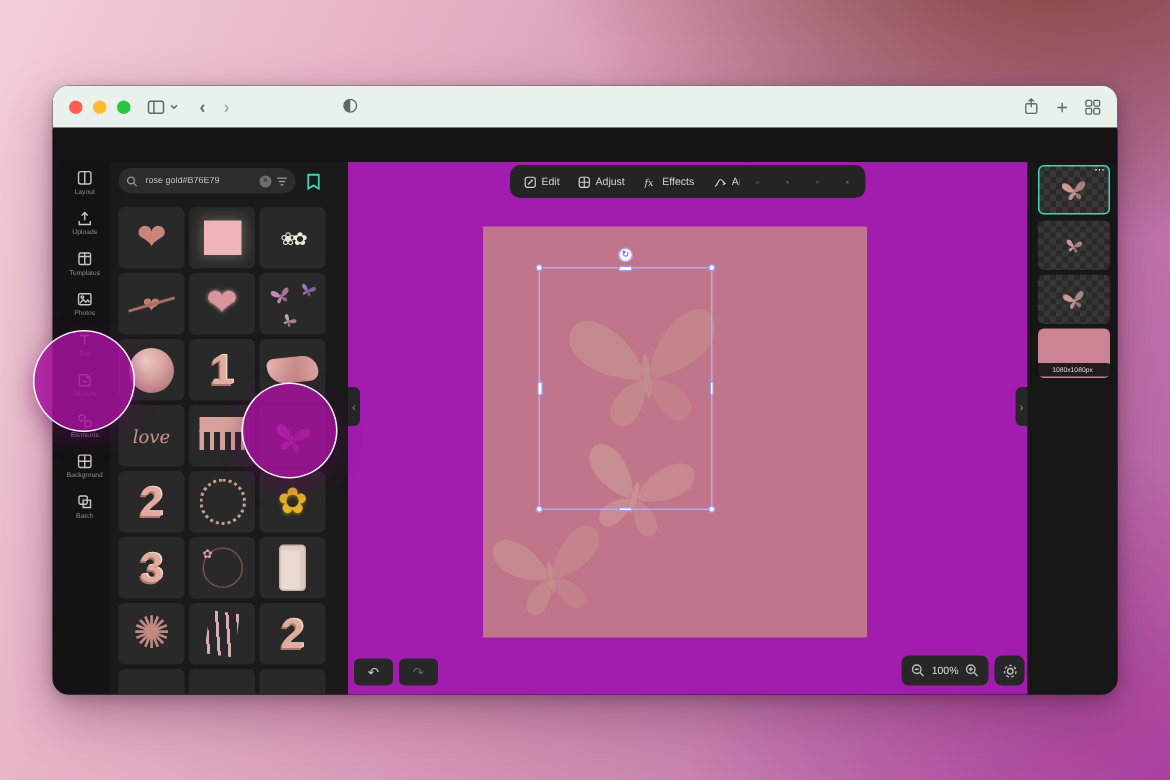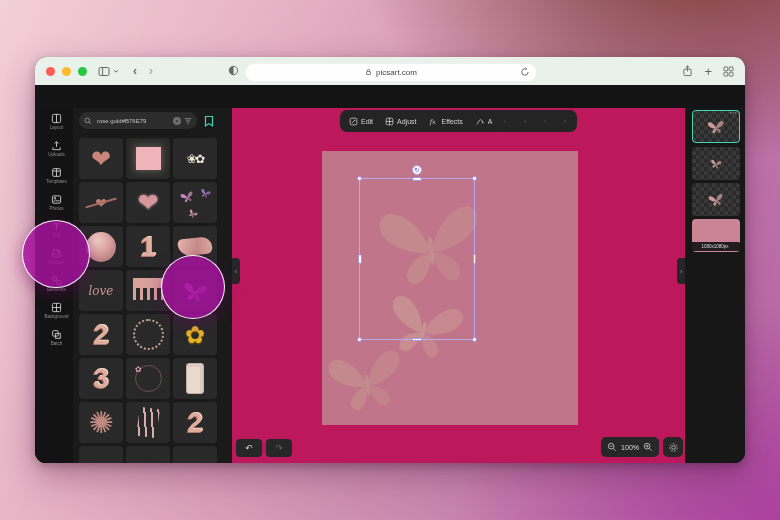--- a/index.html
+++ b/index.html
@@ -74,21 +74,21 @@
   .st-wreath .shape{width:27px;height:27px;border-radius:50%;border:2px dotted #c5a08d;}
   .st-gold-rose .g{color:#e6b42a;font-size:24px;text-shadow:0 1px 2px #7c5e00;}
   .st-floral-wreath .shape{width:25px;height:25px;border-radius:50%;border:1.5px solid #6e524b;}
   .st-floral-wreath .g{position:absolute;font-size:8px;color:#dd9ab6;top:8px;left:9px;}
   .st-phone .shape{width:16px;height:29px;border-radius:3px;background:#ead9cf;border:1px solid #c5b1a4;
     box-shadow:inset -3px 3px 0 rgba(0,0,0,.06);}
   .st-mandala .g{color:#c08a80;font-size:30px;}
   .st-brushes .shape{width:20px;height:29px;transform:rotate(8deg);
     background:repeating-linear-gradient(78deg,transparent 0 2px,#d9abb5 2px 4px,transparent 4px 7px);}
   
-  .canvas{position:absolute;left:197px;top:23px;width:453px;bottom:0;background:#be185d;}
+  .canvas{position:absolute;left:197px;top:23px;width:453px;bottom:0;background:#a21caf;}
   .tgroup{position:absolute;top:2px;height:22px;background:#242424;border-radius:7px;display:flex;align-items:center;}
   .tg1{left:108px;padding:0 4px;gap:2px;}
   .tg2{left:261px;padding:0 5px;gap:6px;}
   .tbtn{display:flex;align-items:center;gap:3px;padding:0 5px;height:18px;border-radius:5px;background:transparent;border:none;color:#d6d6d6;position:relative;}
   .tbtn span{font-size:7px;}
   .badge{position:absolute;top:1px;right:-1px;width:3.5px;height:3.5px;border-radius:50%;background:#3fd6b4;}
   .ibtn{width:14px;height:18px;display:flex;align-items:center;justify-content:center;color:#b9b9b9;background:transparent;border:none;}
   .artboard{position:absolute;left:90px;top:43px;width:256px;height:274px;background:#c0758a;}
   .cbf{position:absolute;}
   .sel{position:absolute;left:37px;top:27px;width:114px;height:160px;border:1px solid #b7aaf0;}
@@ -168,35 +168,20 @@
         </svg>
     </span>
     <span class="c-ic navglyph" style="margin-left:14px;color:#5c6a60">‹</span>
     <span class="c-ic navglyph" style="margin-left:12px;color:#a3b0a6">›</span>
     <span class="c-ic shield">
       <svg width="11" height="11" viewBox="0 0 12 12">
           <circle cx="6" cy="6" r="4.6" fill="none" stroke="#5e6b62" stroke-width="1"></circle>
           <path d="M6 1.4a4.6 4.6 0 000 9.2z" fill="#5e6b62"></path>
         </svg>
     </span>
-    <div class="urlbar">
-      <span class="c-ic">
-        <svg width="7" height="8" viewBox="0 0 12 12" fill="none" stroke="#57645a" stroke-width="1.4">
-            <rect x="2.6" y="5.4" width="6.8" height="5" rx="1"></rect>
-            <path d="M4 5.4V3.8a2 2 0 014 0v1.6"></path>
-          </svg>
-      </span>
-      <span class="urltext">picsart.com</span>
-      <span class="c-ic reload">
-        <svg width="10" height="10" viewBox="0 0 12 12" fill="none" stroke="#57645a" stroke-width="1.1">
-            <path d="M9.8 6A3.8 3.8 0 116.8 2.3"></path>
-            <path d="M7 .8l1 1.6-1.8.7"></path>
-          </svg>
-      </span>
-    </div>
     <div class="chrome-right">
       <span class="c-ic">
         <svg width="11" height="12" viewBox="0 0 12 13" fill="none" stroke="currentColor" stroke-width="1">
             <rect x="2" y="4.5" width="8" height="7" rx="1"></rect>
             <path d="M6 1v6M4 2.8L6 1l2 1.8"></path>
           </svg>
       </span>
       <span class="c-ic plusglyph">+</span>
       <span class="c-ic">
         <svg width="11" height="11" viewBox="0 0 12 12" fill="none" stroke="currentColor" stroke-width="1">

